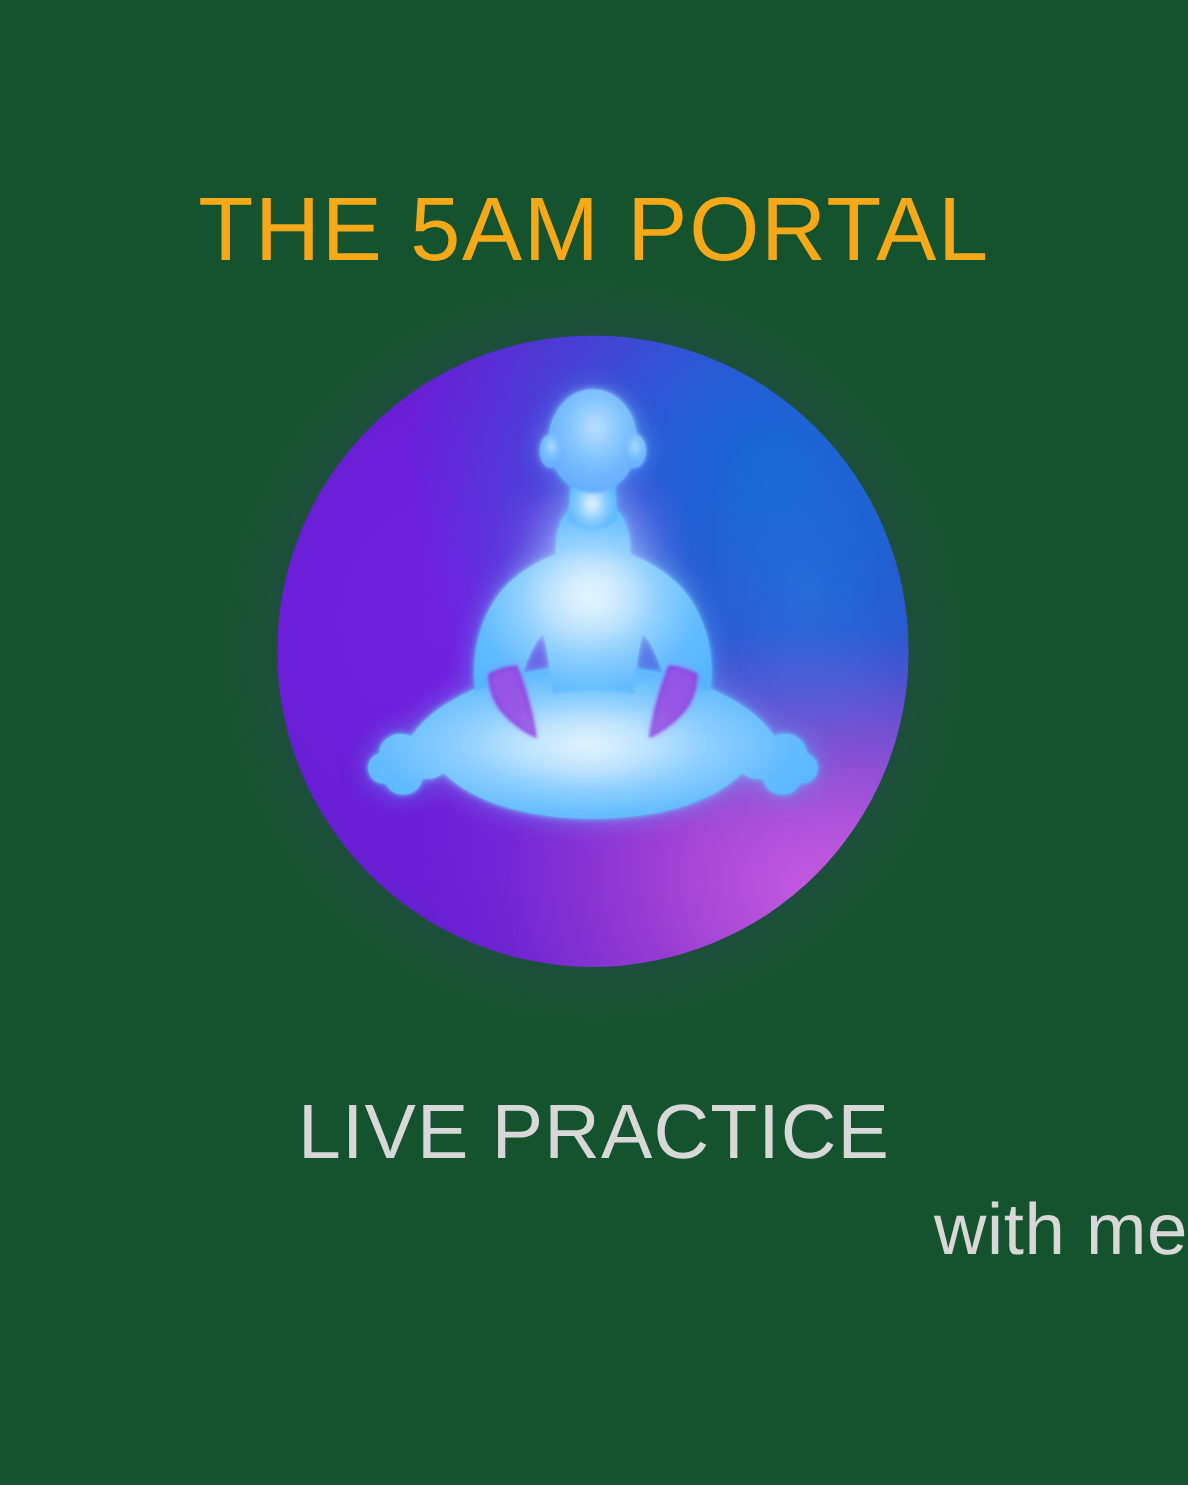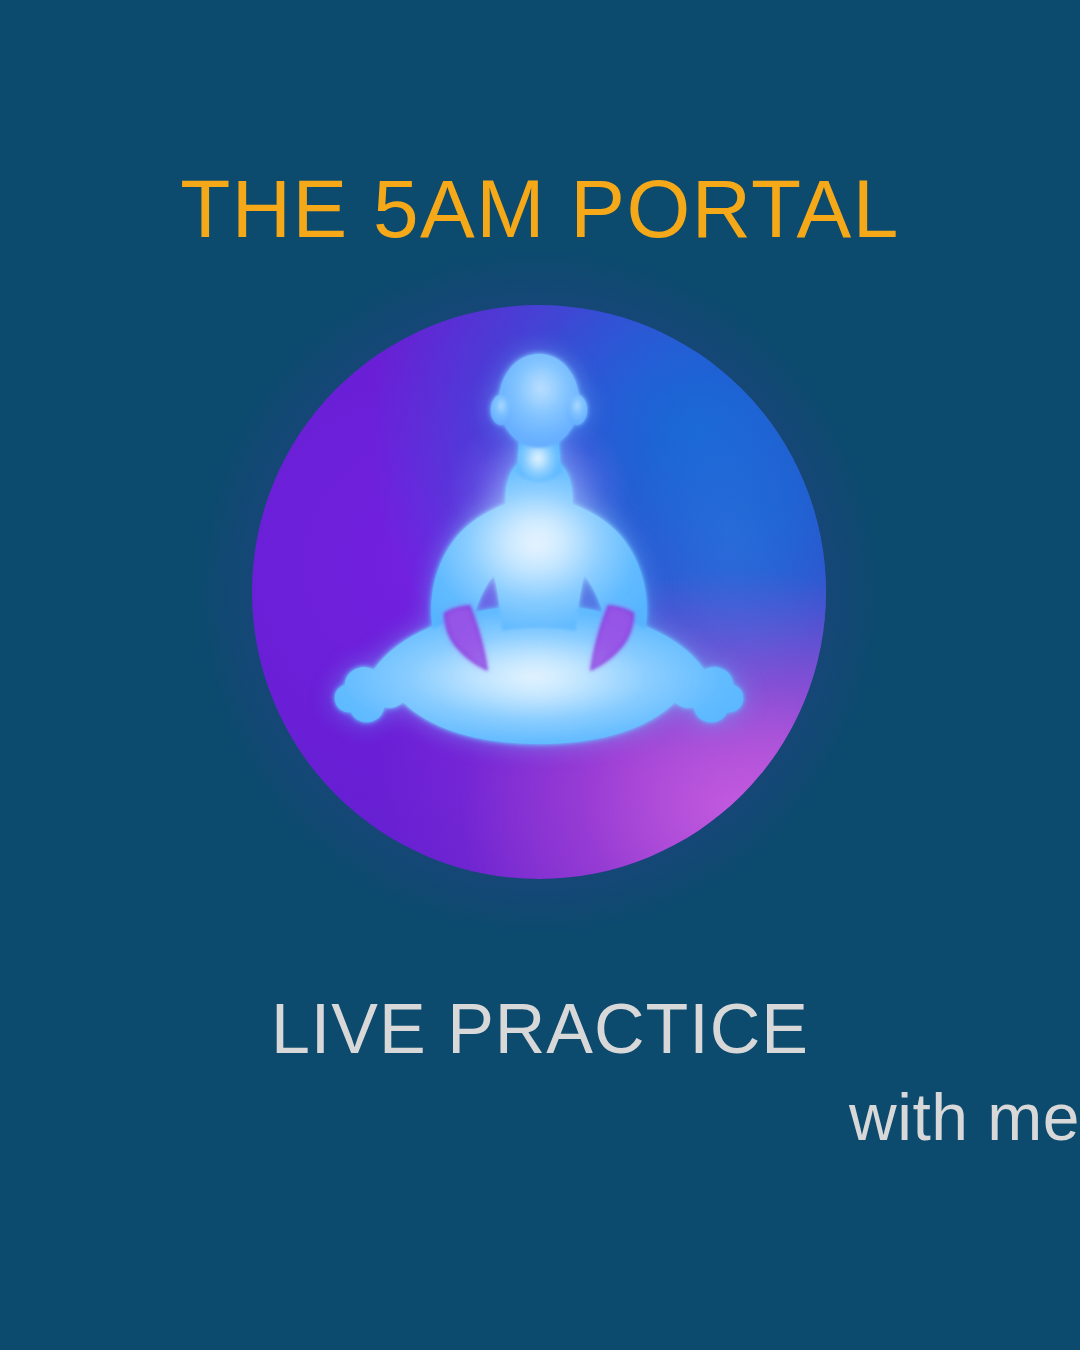--- a/index.html
+++ b/index.html
@@ -5,21 +5,21 @@
   html, body {
     margin: 0;
     padding: 0;
     background: #000;
   }
 
   #poster {
     position: relative;
     width: 1080px;
     height: 1350px;
-    background: #0c4a6e;
+    background: #14532d;
     overflow: hidden;
     font-family: "Liberation Sans", sans-serif;
     -webkit-font-smoothing: antialiased;
   }
 
   
   .title {
     position: absolute;
     left: 0;
     top: 168px;

